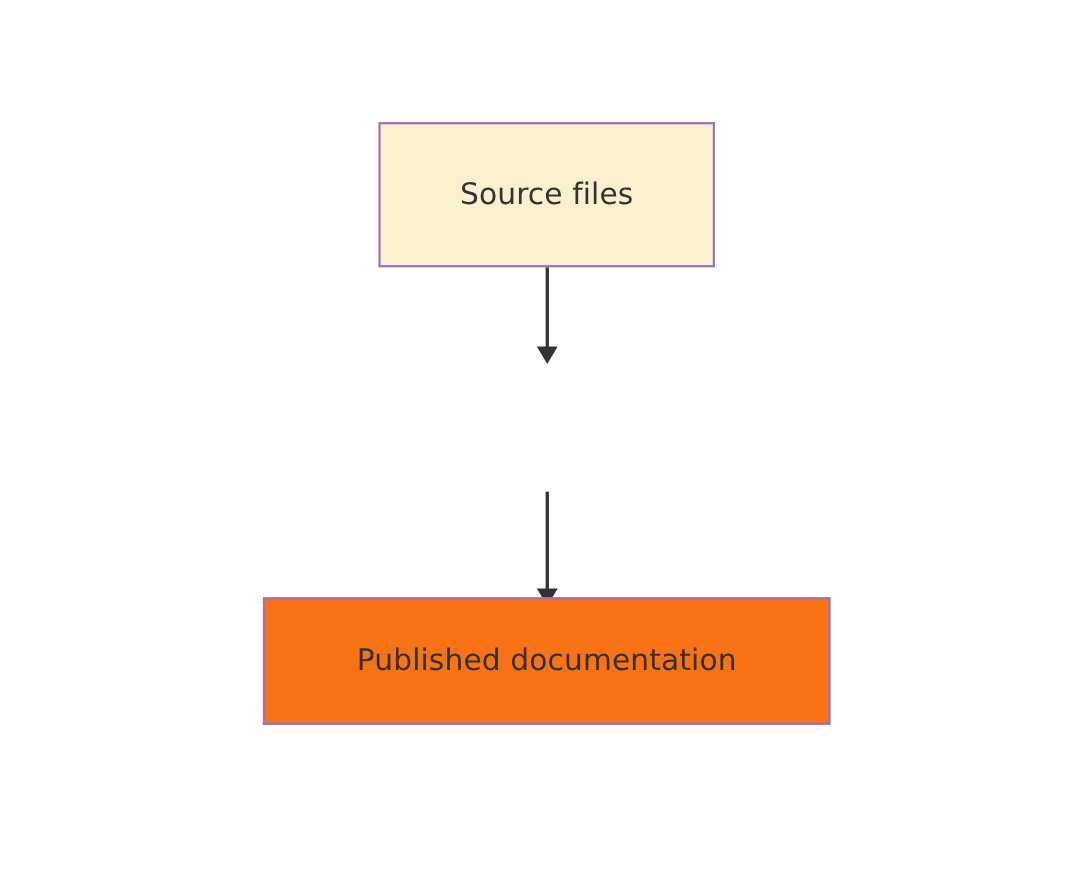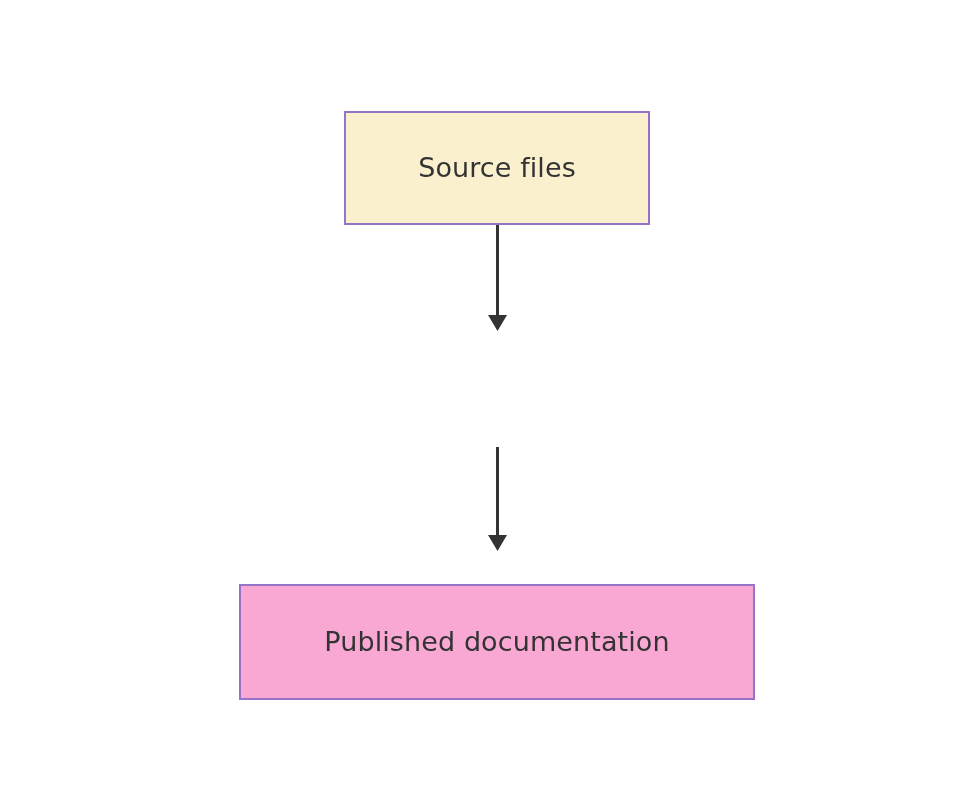--- a/index.html
+++ b/index.html
@@ -39,42 +39,42 @@
     color: #333333;
     letter-spacing: 0.1px;
     white-space: nowrap;
   }
 
   
   #node-source-files {
     left: 344px;
     top: 111px;
     width: 306px;
-    height: 114px;
+    height: 132px;
     background: #fbf0ce;
     border-color: #9673c8;
   }
 
   
   #node-openapi-documents {
     left: 281px;
     top: 331px;
     width: 433px;
     height: 116px;
     background: #e1d5e7;
     border-color: #9673c8;
   }
 
   
   #node-published-documentation {
     left: 239px;
-    top: 584px;
+    top: 543px;
     width: 516px;
     height: 116px;
-    background: #f9a8d4;
+    background: #f97316;
     border-color: #9673c8;
   }
 
   #edge-layer {
     position: absolute;
     left: 0;
     top: 0;
     width: 980px;
     height: 794px;
     pointer-events: none;

